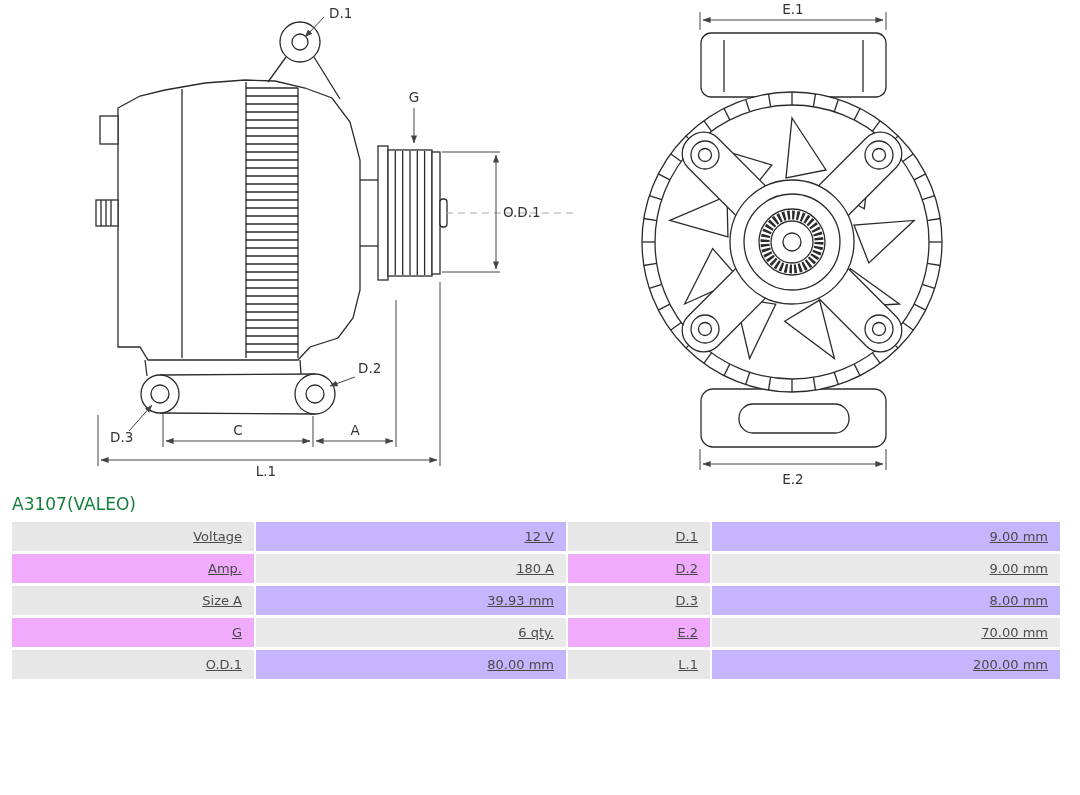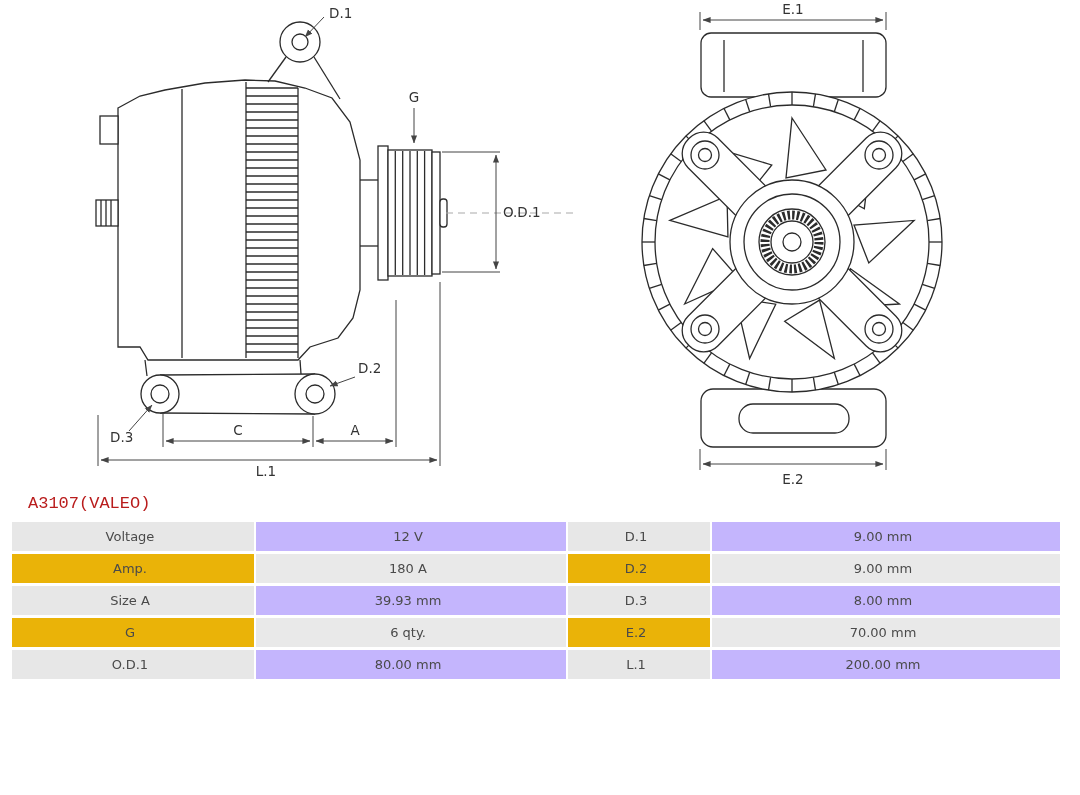--- a/index.html
+++ b/index.html
@@ -1,24 +1,24 @@
 <!DOCTYPE html>
 <html><head>
 <meta charset="utf-8">
 <style>
   html,body{margin:0;padding:0;background:#fff;}
   body{width:1080px;height:795px;font-family:"DejaVu Sans","Liberation Sans",sans-serif;}
   .page{width:1080px;height:795px;overflow:hidden;background:#fff;border-radius:31px;}
   .drawings{width:1080px;height:492px;}
-  .part-number{color:#b91c1c;font-size:17px;line-height:20px;margin:2px 0 5px 28px;font-family:Liberation Mono, monospace;}
+  .part-number{color:#15803d;font-size:17px;line-height:20px;margin:2px 0 5px 12px;}
   table.specs{width:1052px;margin:0 0 0 10px;border-collapse:separate;border-spacing:2px 3px;table-layout:fixed;}
-  table.specs td{font-size:13px;color:#4a4a4a;text-align:center;vertical-align:middle;padding:7px 12px 7px 6px;overflow:hidden;white-space:nowrap;}
+  table.specs td{font-size:13px;color:#4a4a4a;text-align:right;vertical-align:middle;padding:7px 12px 7px 6px;overflow:hidden;white-space:nowrap;text-decoration:underline;}
   tr.odd td.lbl{background:#e7e7e7;}
   tr.odd td.val{background:#c4b5fd;}
-  tr.even td.lbl{background:#eab308;}
+  tr.even td.lbl{background:#f0abfc;}
   tr.even td.val{background:#e9e9e9;margin-left:32px;}
   .dtxt{fill:#333;stroke:none;font-size:13.5px;font-family:"DejaVu Sans",sans-serif;}
 </style>
 </head>
 <body>
 
 <div class="page">
 
   <div class="drawings">
     <svg width="1080" height="492" viewBox="0 0 1080 492" xmlns="http://www.w3.org/2000/svg">

